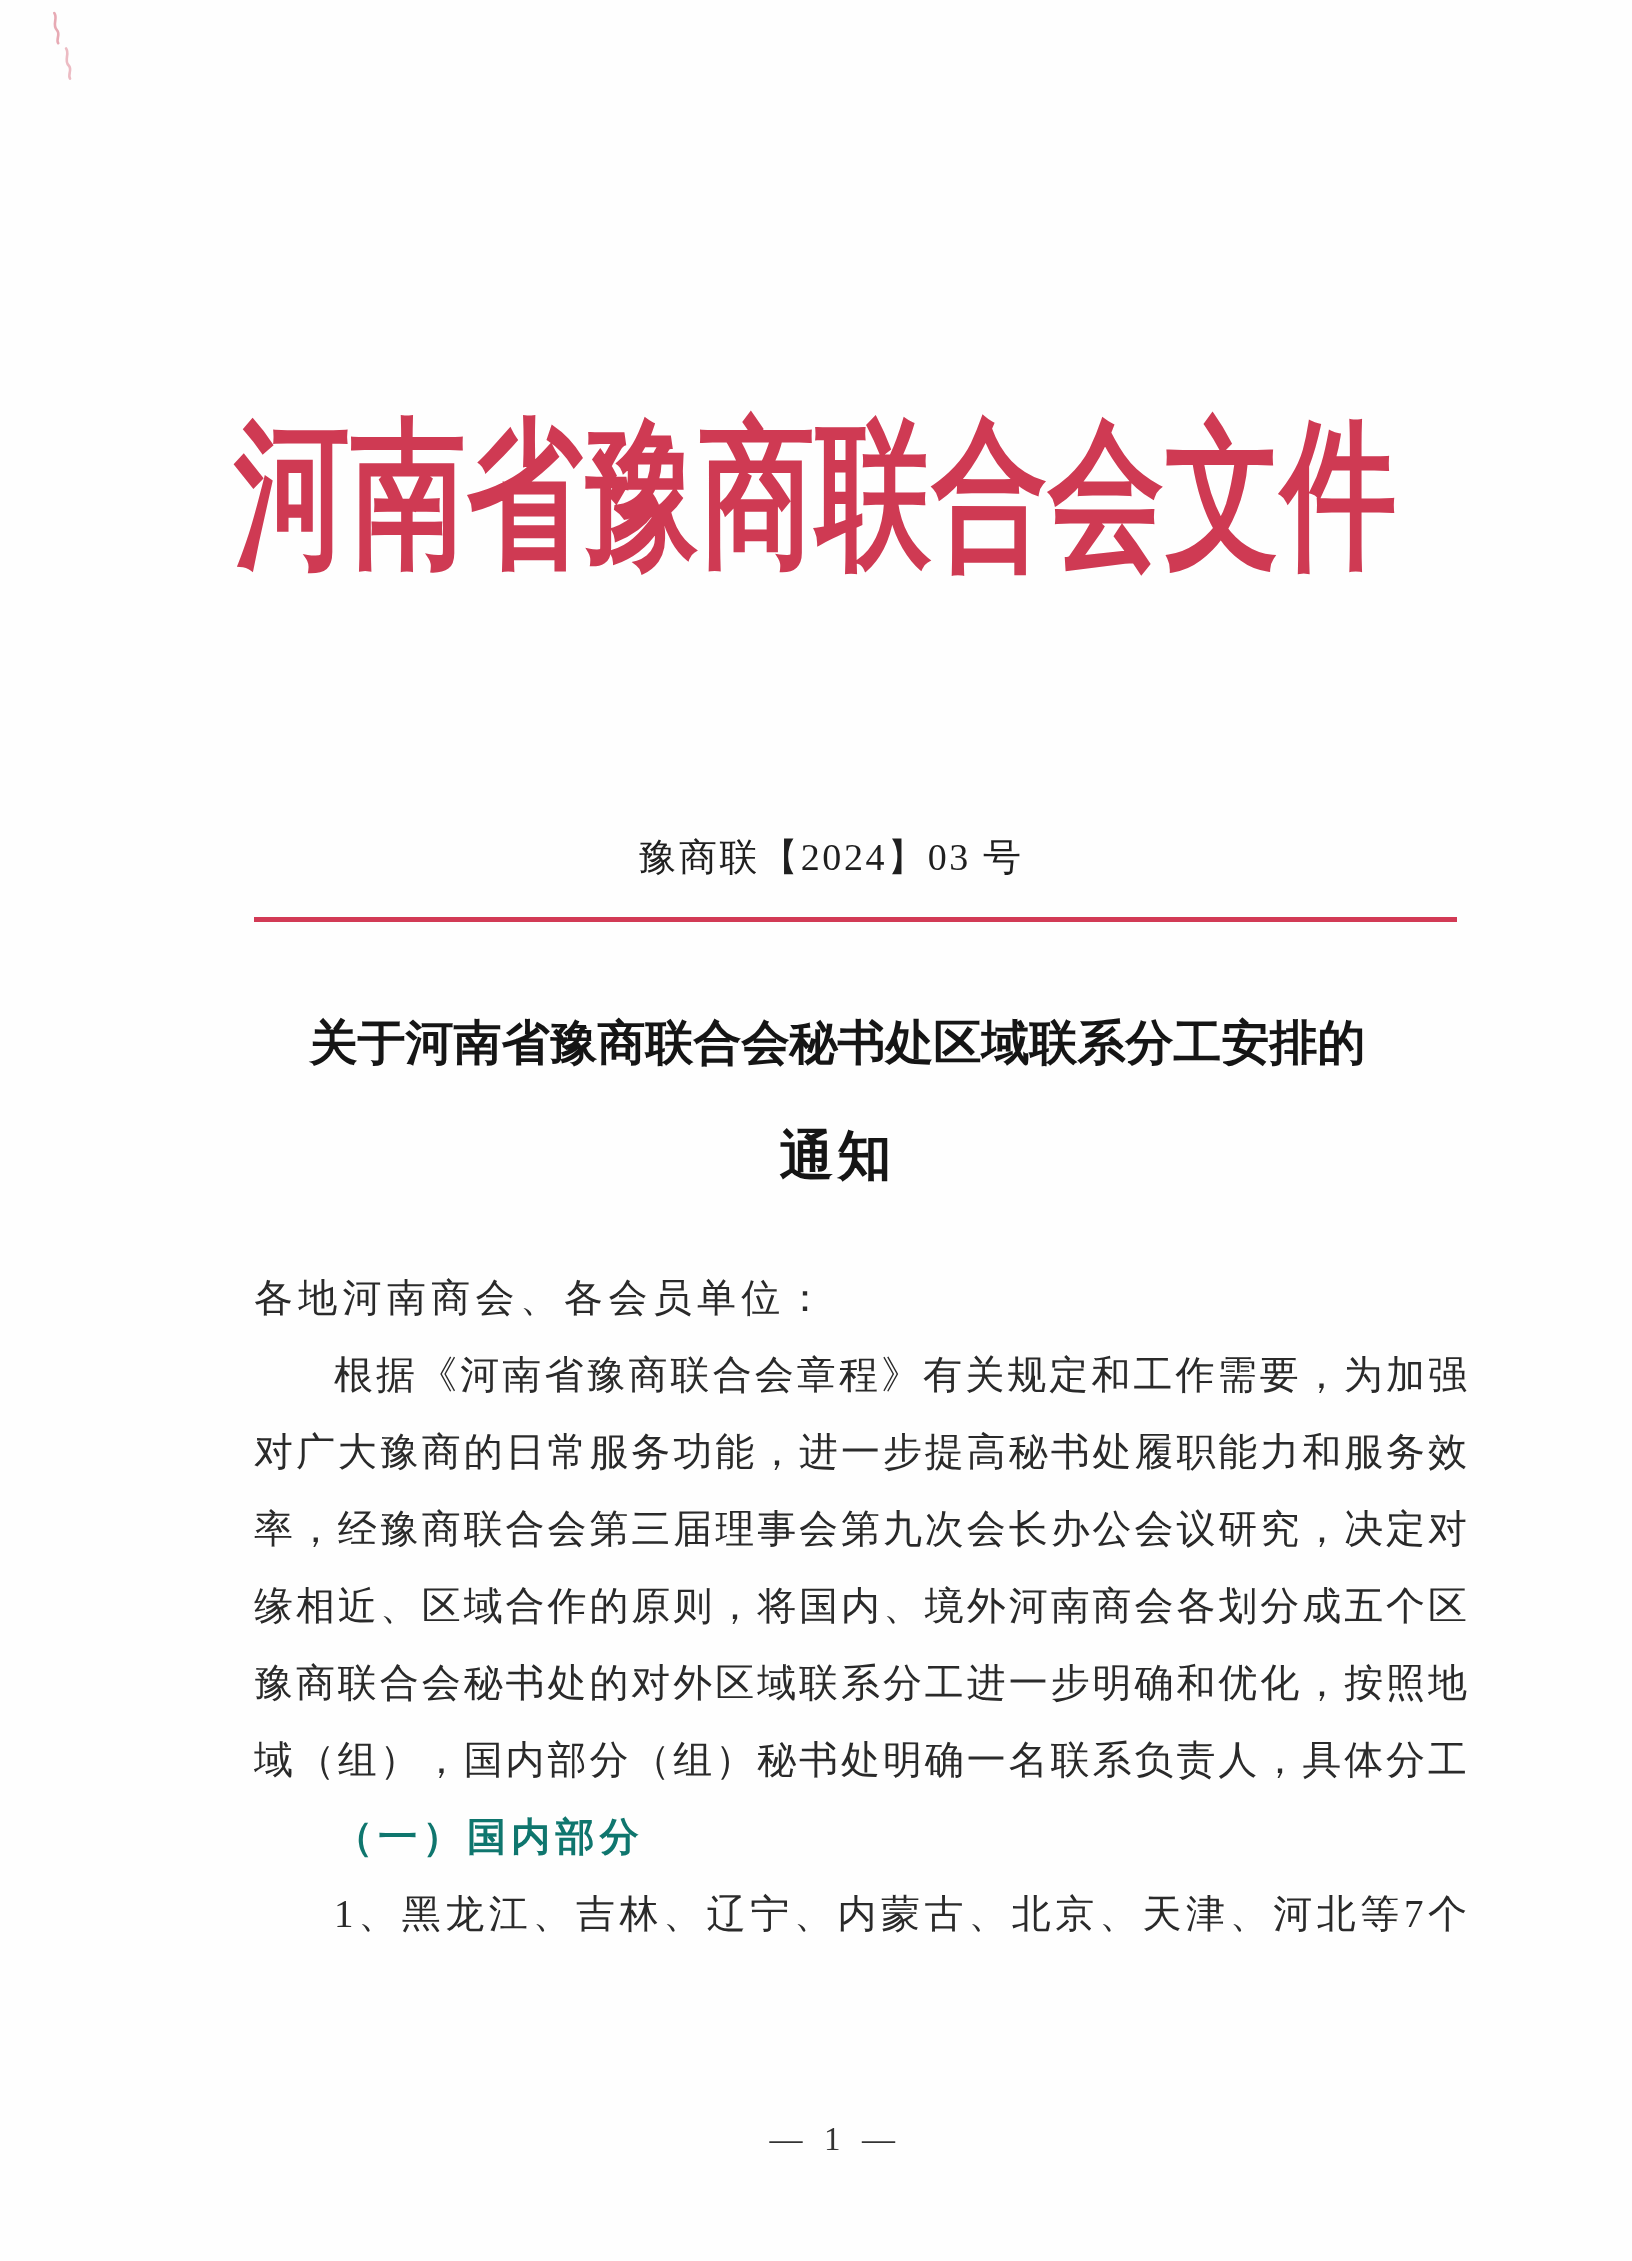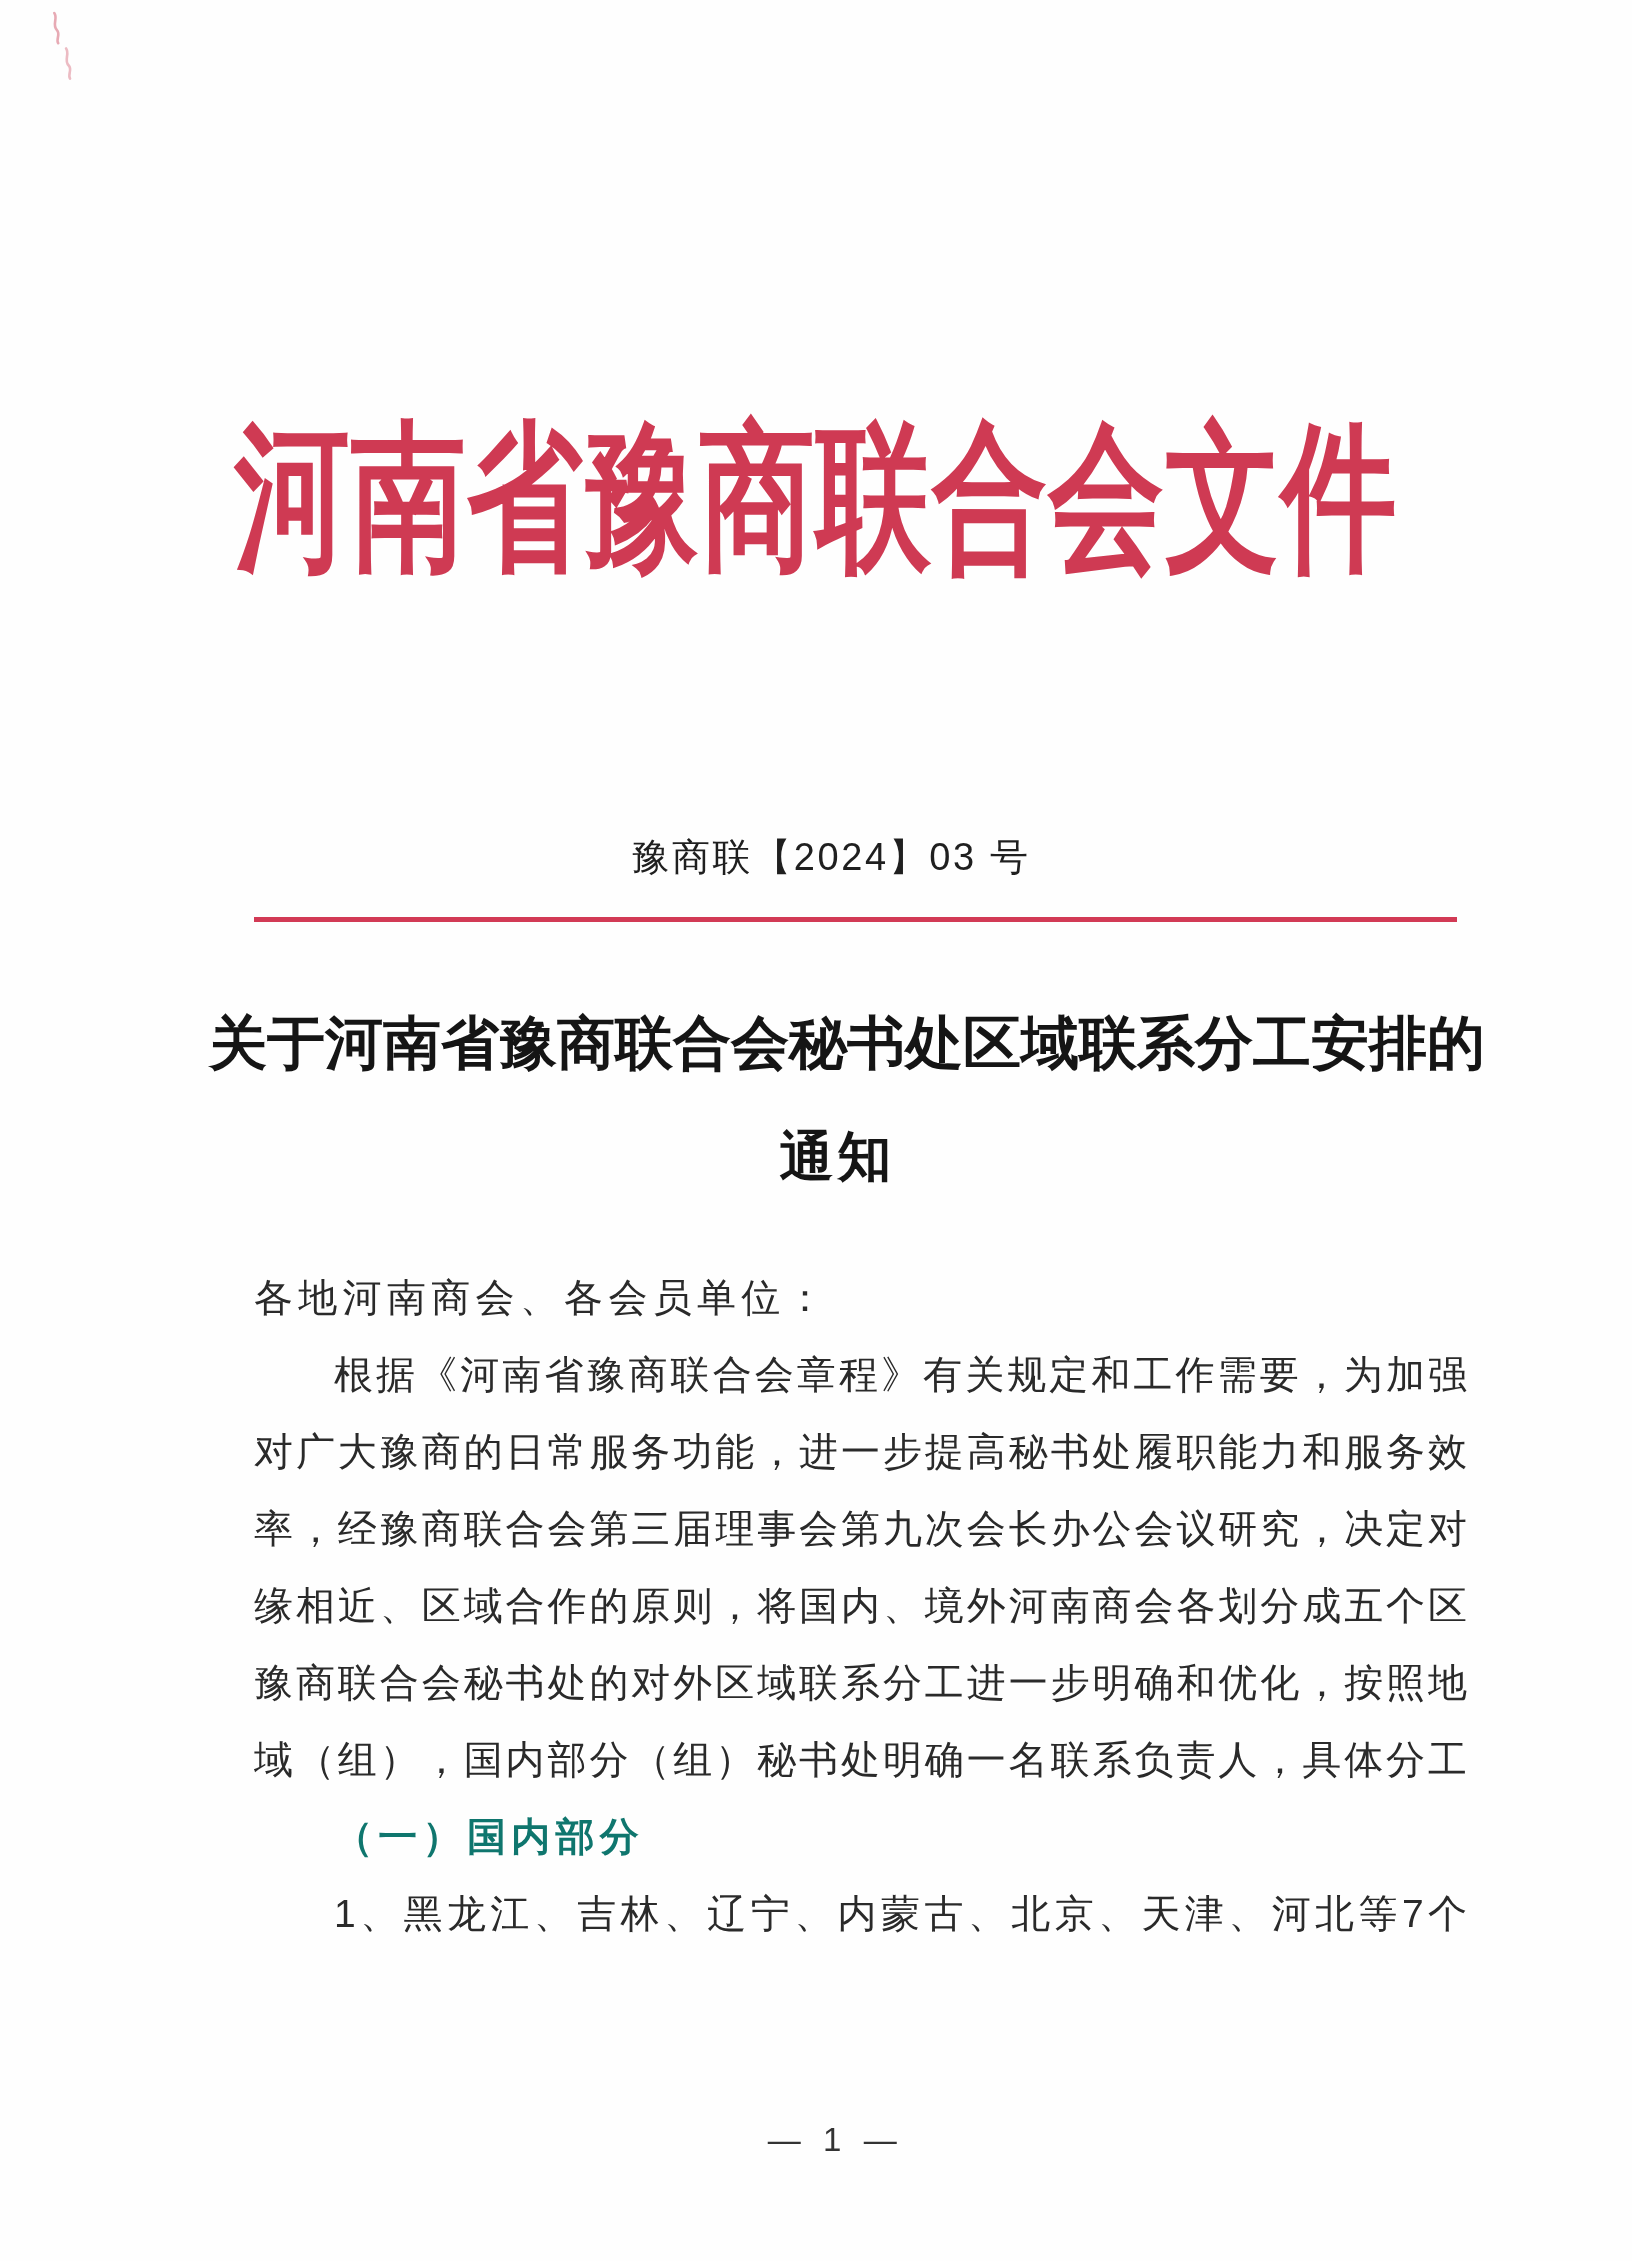--- a/index.html
+++ b/index.html
@@ -3,21 +3,21 @@
 <meta charset="utf-8">
 <style>
   * { margin: 0; padding: 0; box-sizing: border-box; }
   html, body { background: #e9e9e9; }
   .page {
     position: relative;
     width: 1632px;
     height: 2261px;
     background: #fefefe;
     overflow: hidden;
-    font-family: Liberation Sans, sans-serif;
+    font-family: Liberation Serif, serif;
     color: #262626;
   }
   
   .scribble {
     position: absolute;
     left: 32px;
     top: 5.3px;
     width: 59px;
     height: 79px;
   }
@@ -65,21 +65,21 @@
   .doc-title {
     position: absolute;
     top: 990px;
     left: 209px;
     width: 1257px;
     text-align: center;
     color: #151515;
     font-weight: bold;
   }
   .doc-title .t1 {
-    font-size: 58px;
+    font-size: 48px;
     line-height: 105px;
     letter-spacing: 0;
     white-space: nowrap;
   }
   .doc-title .t2 {
     font-size: 54px;
     line-height: 122px;
     letter-spacing: 4px;
   }
   

